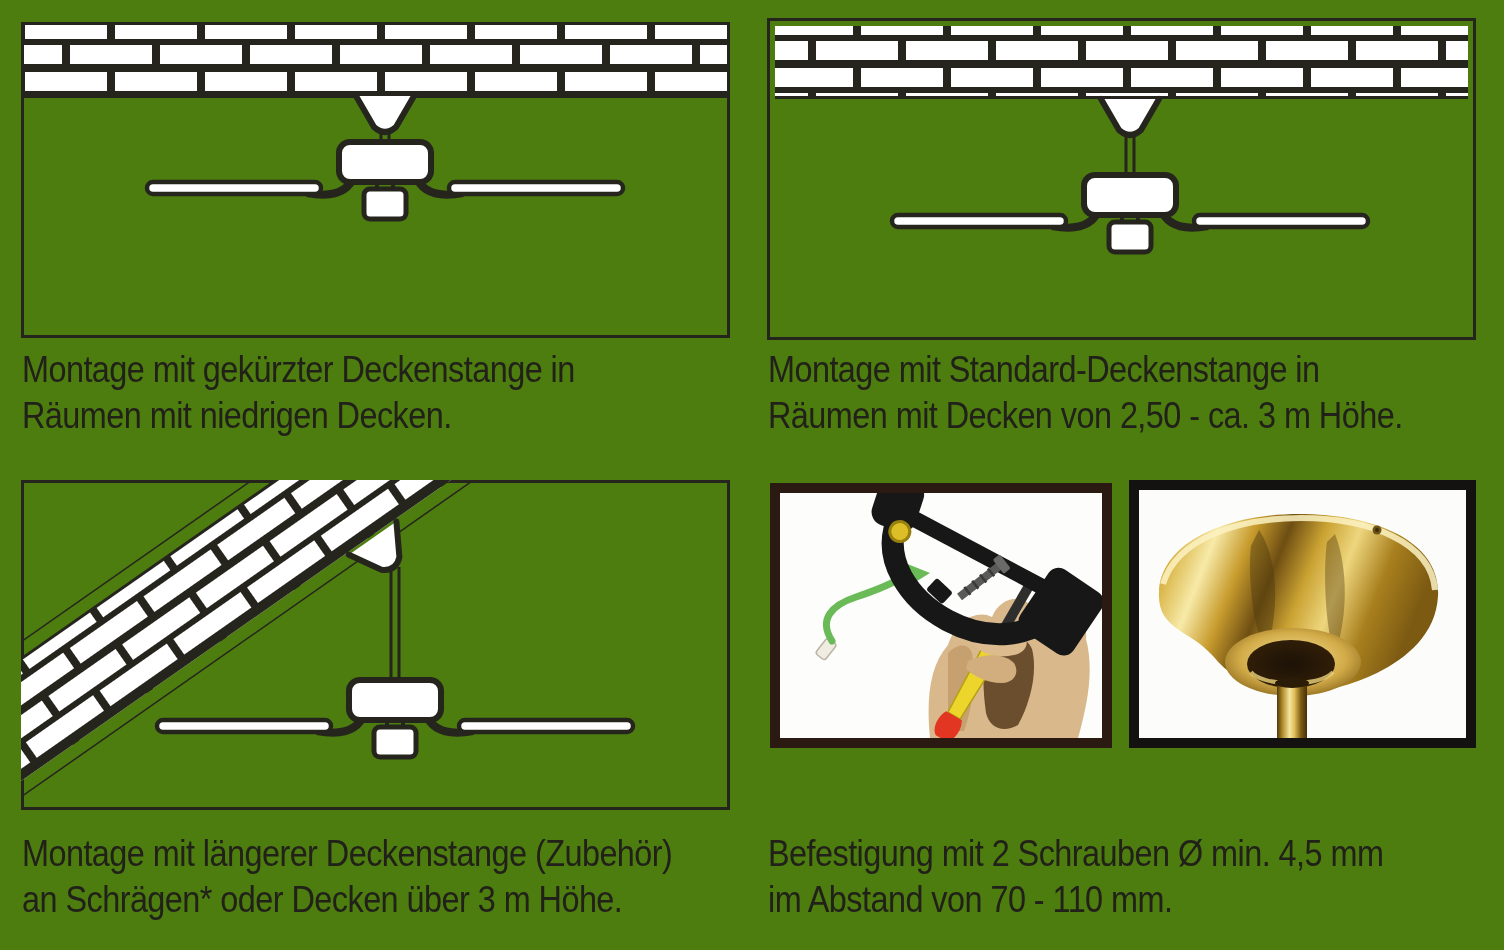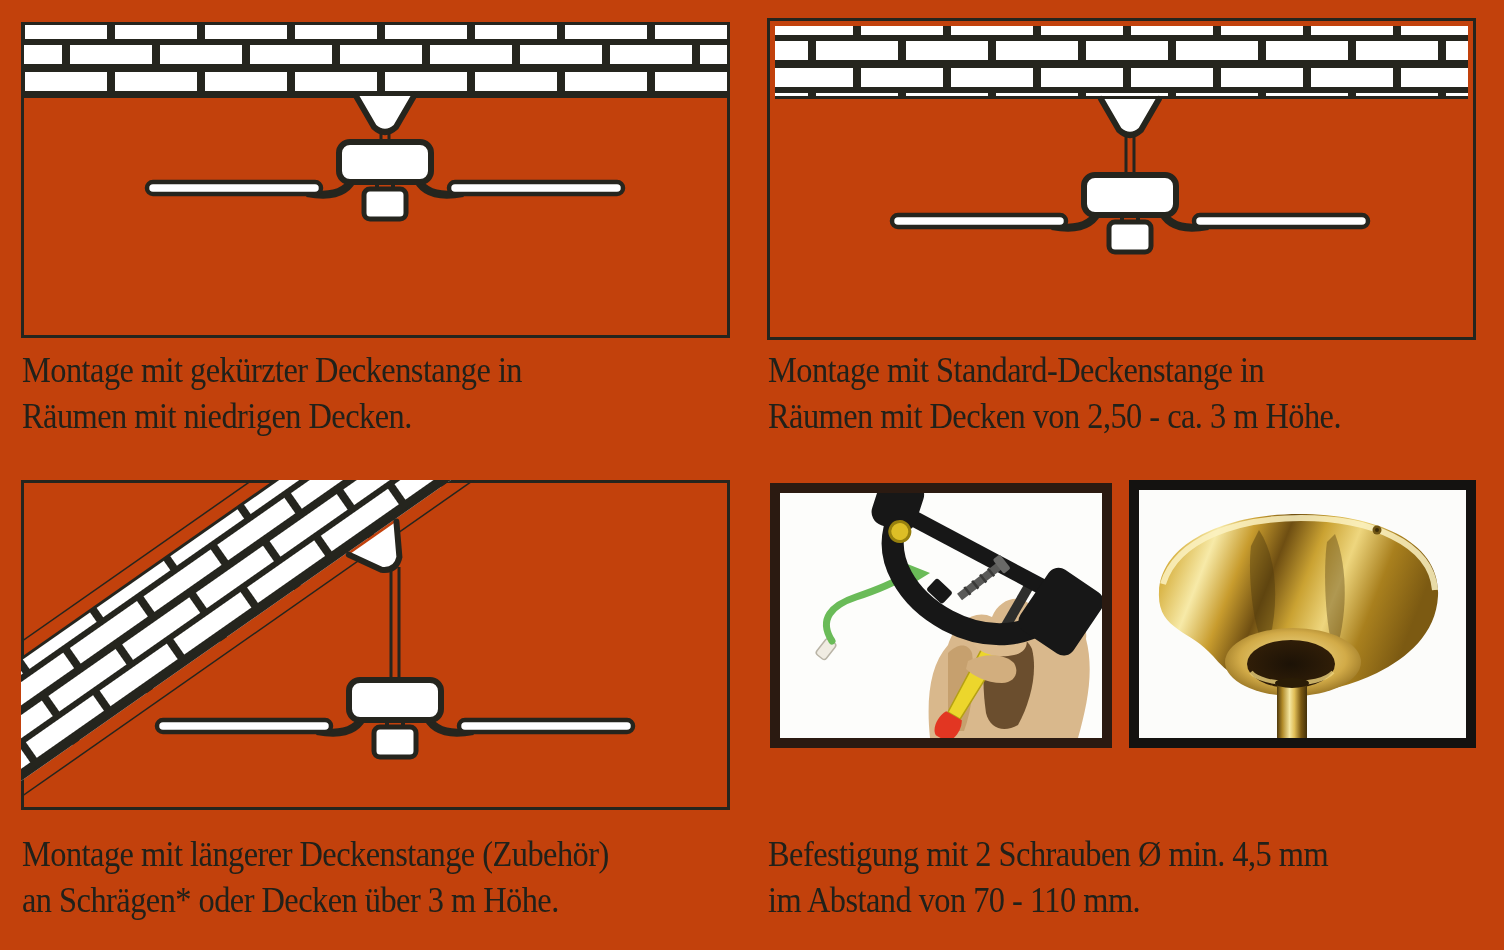--- a/index.html
+++ b/index.html
@@ -1,17 +1,17 @@
 <!DOCTYPE html>
 <html><head>
 <meta charset="utf-8">
 <style>
   html,body{margin:0;padding:0;background:#ffffff;}
-  .page{position:relative;width:1504px;height:950px;background:#c2410c;overflow:hidden;
-        font-family:Liberation Serif, serif;}
+  .page{position:relative;width:1504px;height:950px;background:#4d7c0f;overflow:hidden;
+        font-family:Liberation Sans, sans-serif;}
   .panel{position:absolute;display:block;}
   .photo{position:absolute;border-style:solid;border-width:10px;background:#ffffff;box-sizing:border-box;}
   .photo svg{display:block;}
   .photo-left{border-color:#2b1a11;}
   .photo-right{border-color:#141210;}
   .caption{position:absolute;color:#21211a;font-size:36px;line-height:46px;
            letter-spacing:-0.6px;white-space:nowrap;transform:scaleX(0.9);
            transform-origin:0 0;font-weight:400;}
 </style>
 </head>

